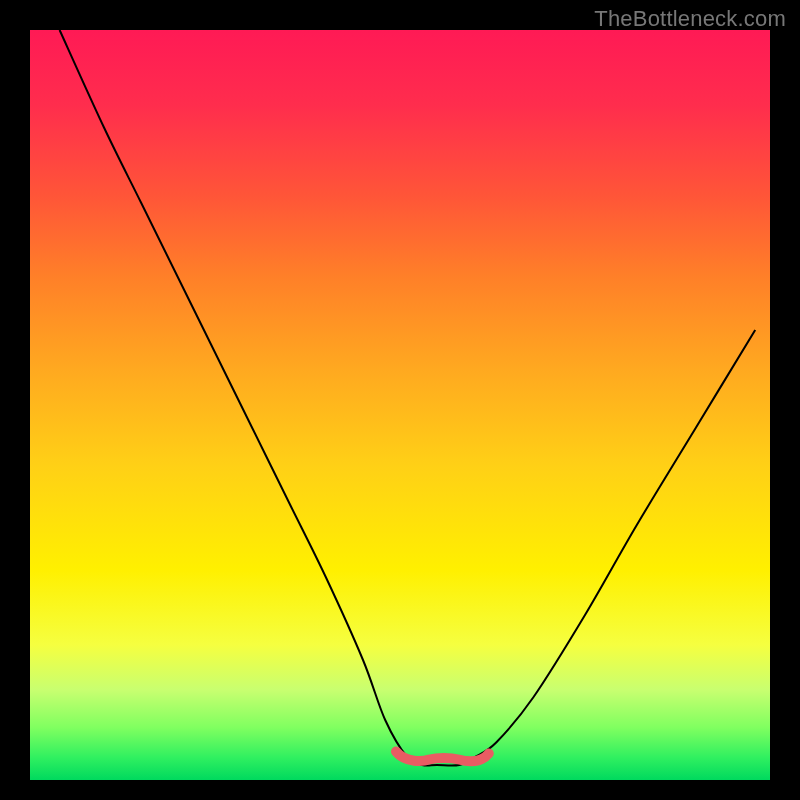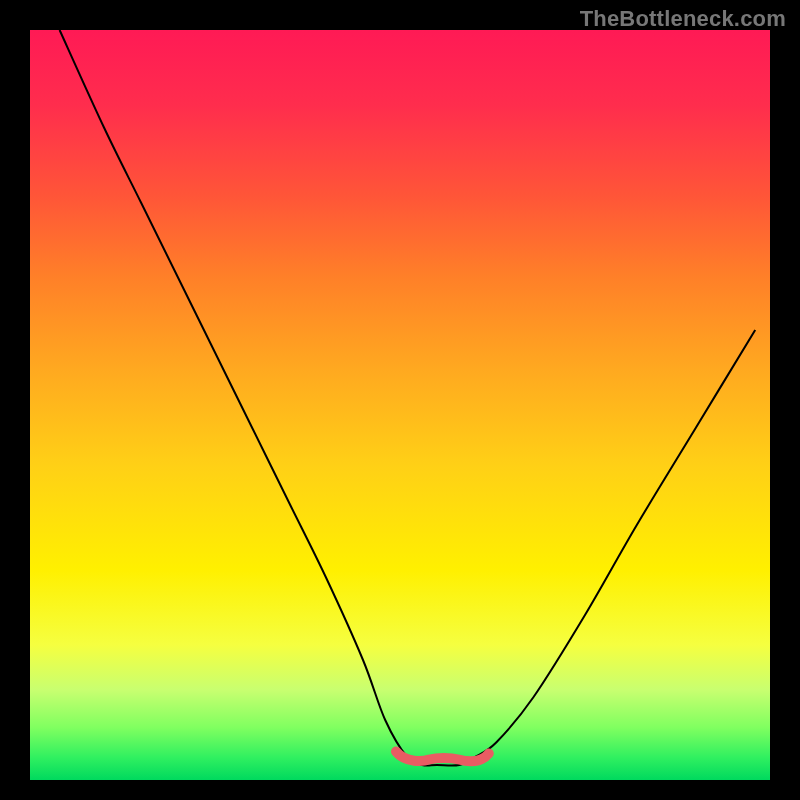--- a/index.html
+++ b/index.html
@@ -39,21 +39,21 @@
       #30f060 97%,
       #00d95e 100%
     );
   }
   .watermark {
     position: absolute;
     top: 6px;
     right: 14px;
     color: #777;
     font-size: 22px;
-    font-weight: 700;
+    font-weight: 400;
     letter-spacing: 0.2px;
     user-select: none;
   }
   svg.curve {
     position: absolute;
     inset: 0;
     width: 100%;
     height: 100%;
     overflow: visible;
   }

